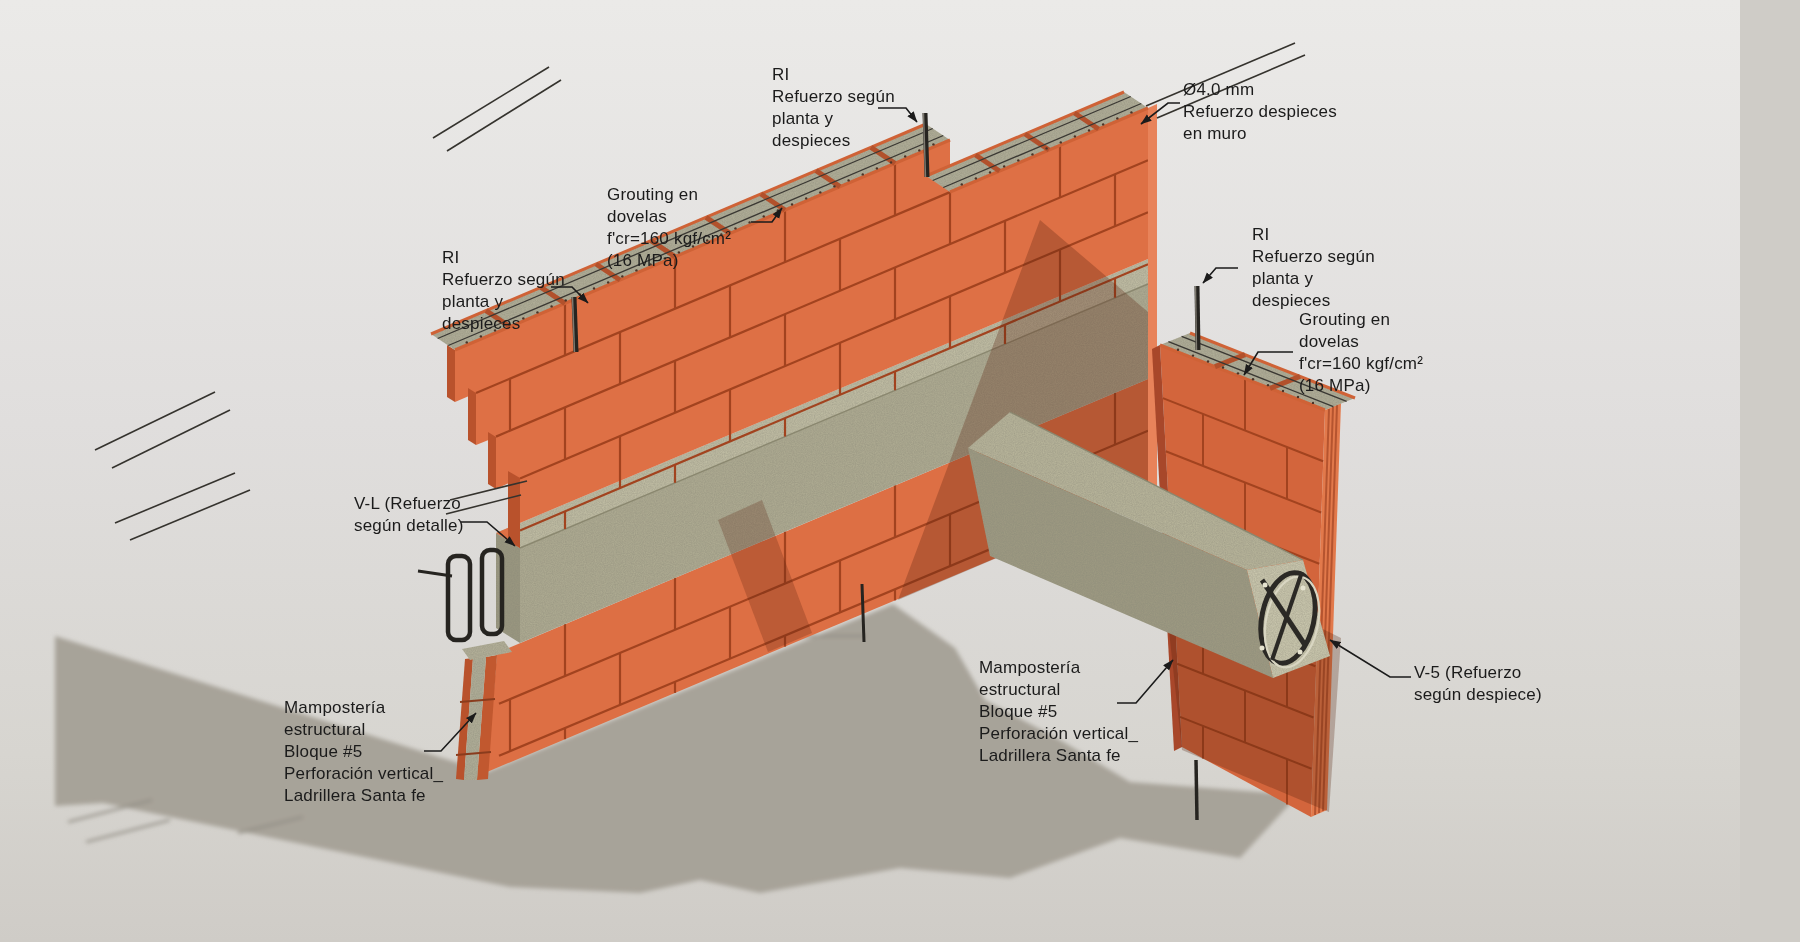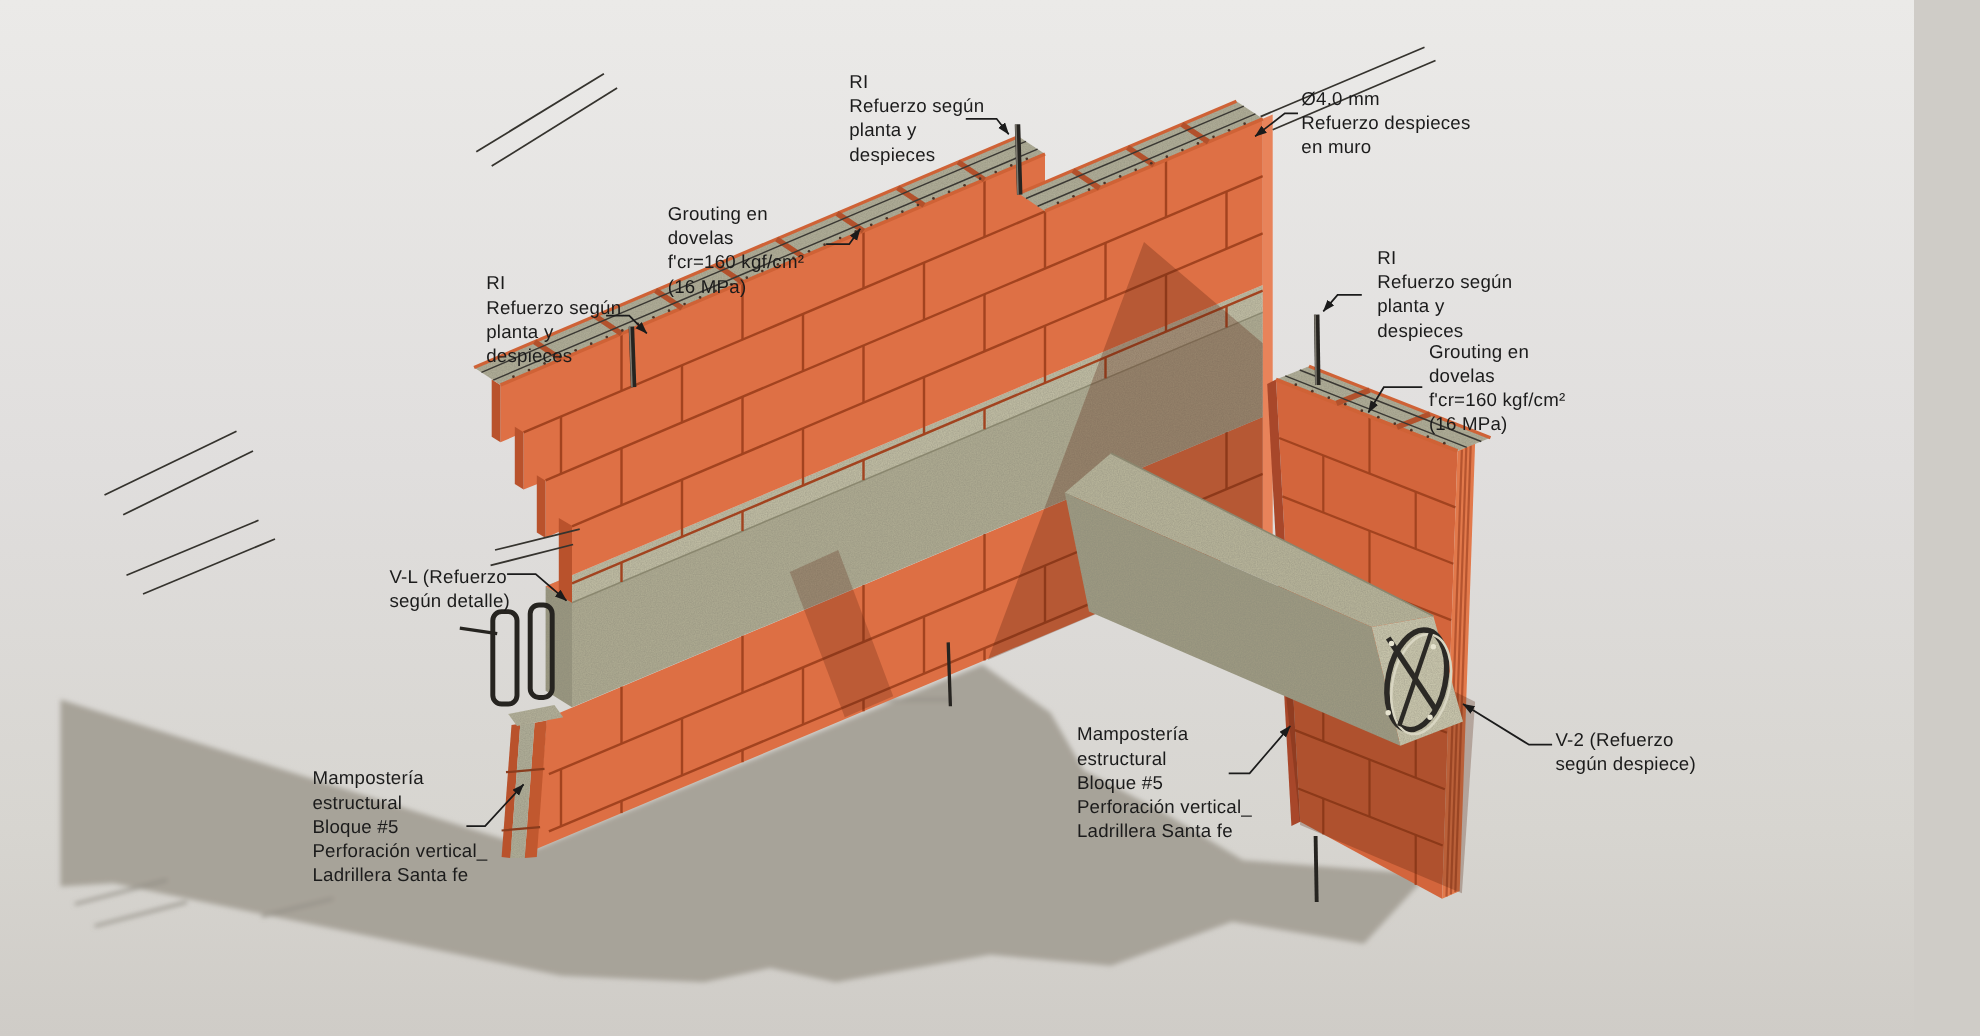--- a/index.html
+++ b/index.html
@@ -348,28 +348,28 @@
 planta y
 despieces</div>
   <div class="lbl" style="left:1252px;top:224px">RI
 Refuerzo según
 planta y
 despieces</div>
   <div class="lbl" style="left:1299px;top:309px">Grouting en
 dovelas
 f'cr=160 kgf/cm²
 (16 MPa)</div>
-  <div class="lbl" style="left:354px;top:514px">V-L (Refuerzo
+  <div class="lbl" style="left:354px;top:493px">V-L (Refuerzo
 según detalle)</div>
   <div class="lbl" style="left:284px;top:697px">Mampostería
 estructural
 Bloque #5
 Perforación vertical_
 Ladrillera Santa fe</div>
   <div class="lbl" style="left:979px;top:657px">Mampostería
 estructural
 Bloque #5
 Perforación vertical_
 Ladrillera Santa fe</div>
-  <div class="lbl" style="left:1414px;top:662px">V-2 (Refuerzo
+  <div class="lbl" style="left:1414px;top:662px">V-5 (Refuerzo
 según despiece)</div>
 </div>
 </div>
 
 </body></html>

